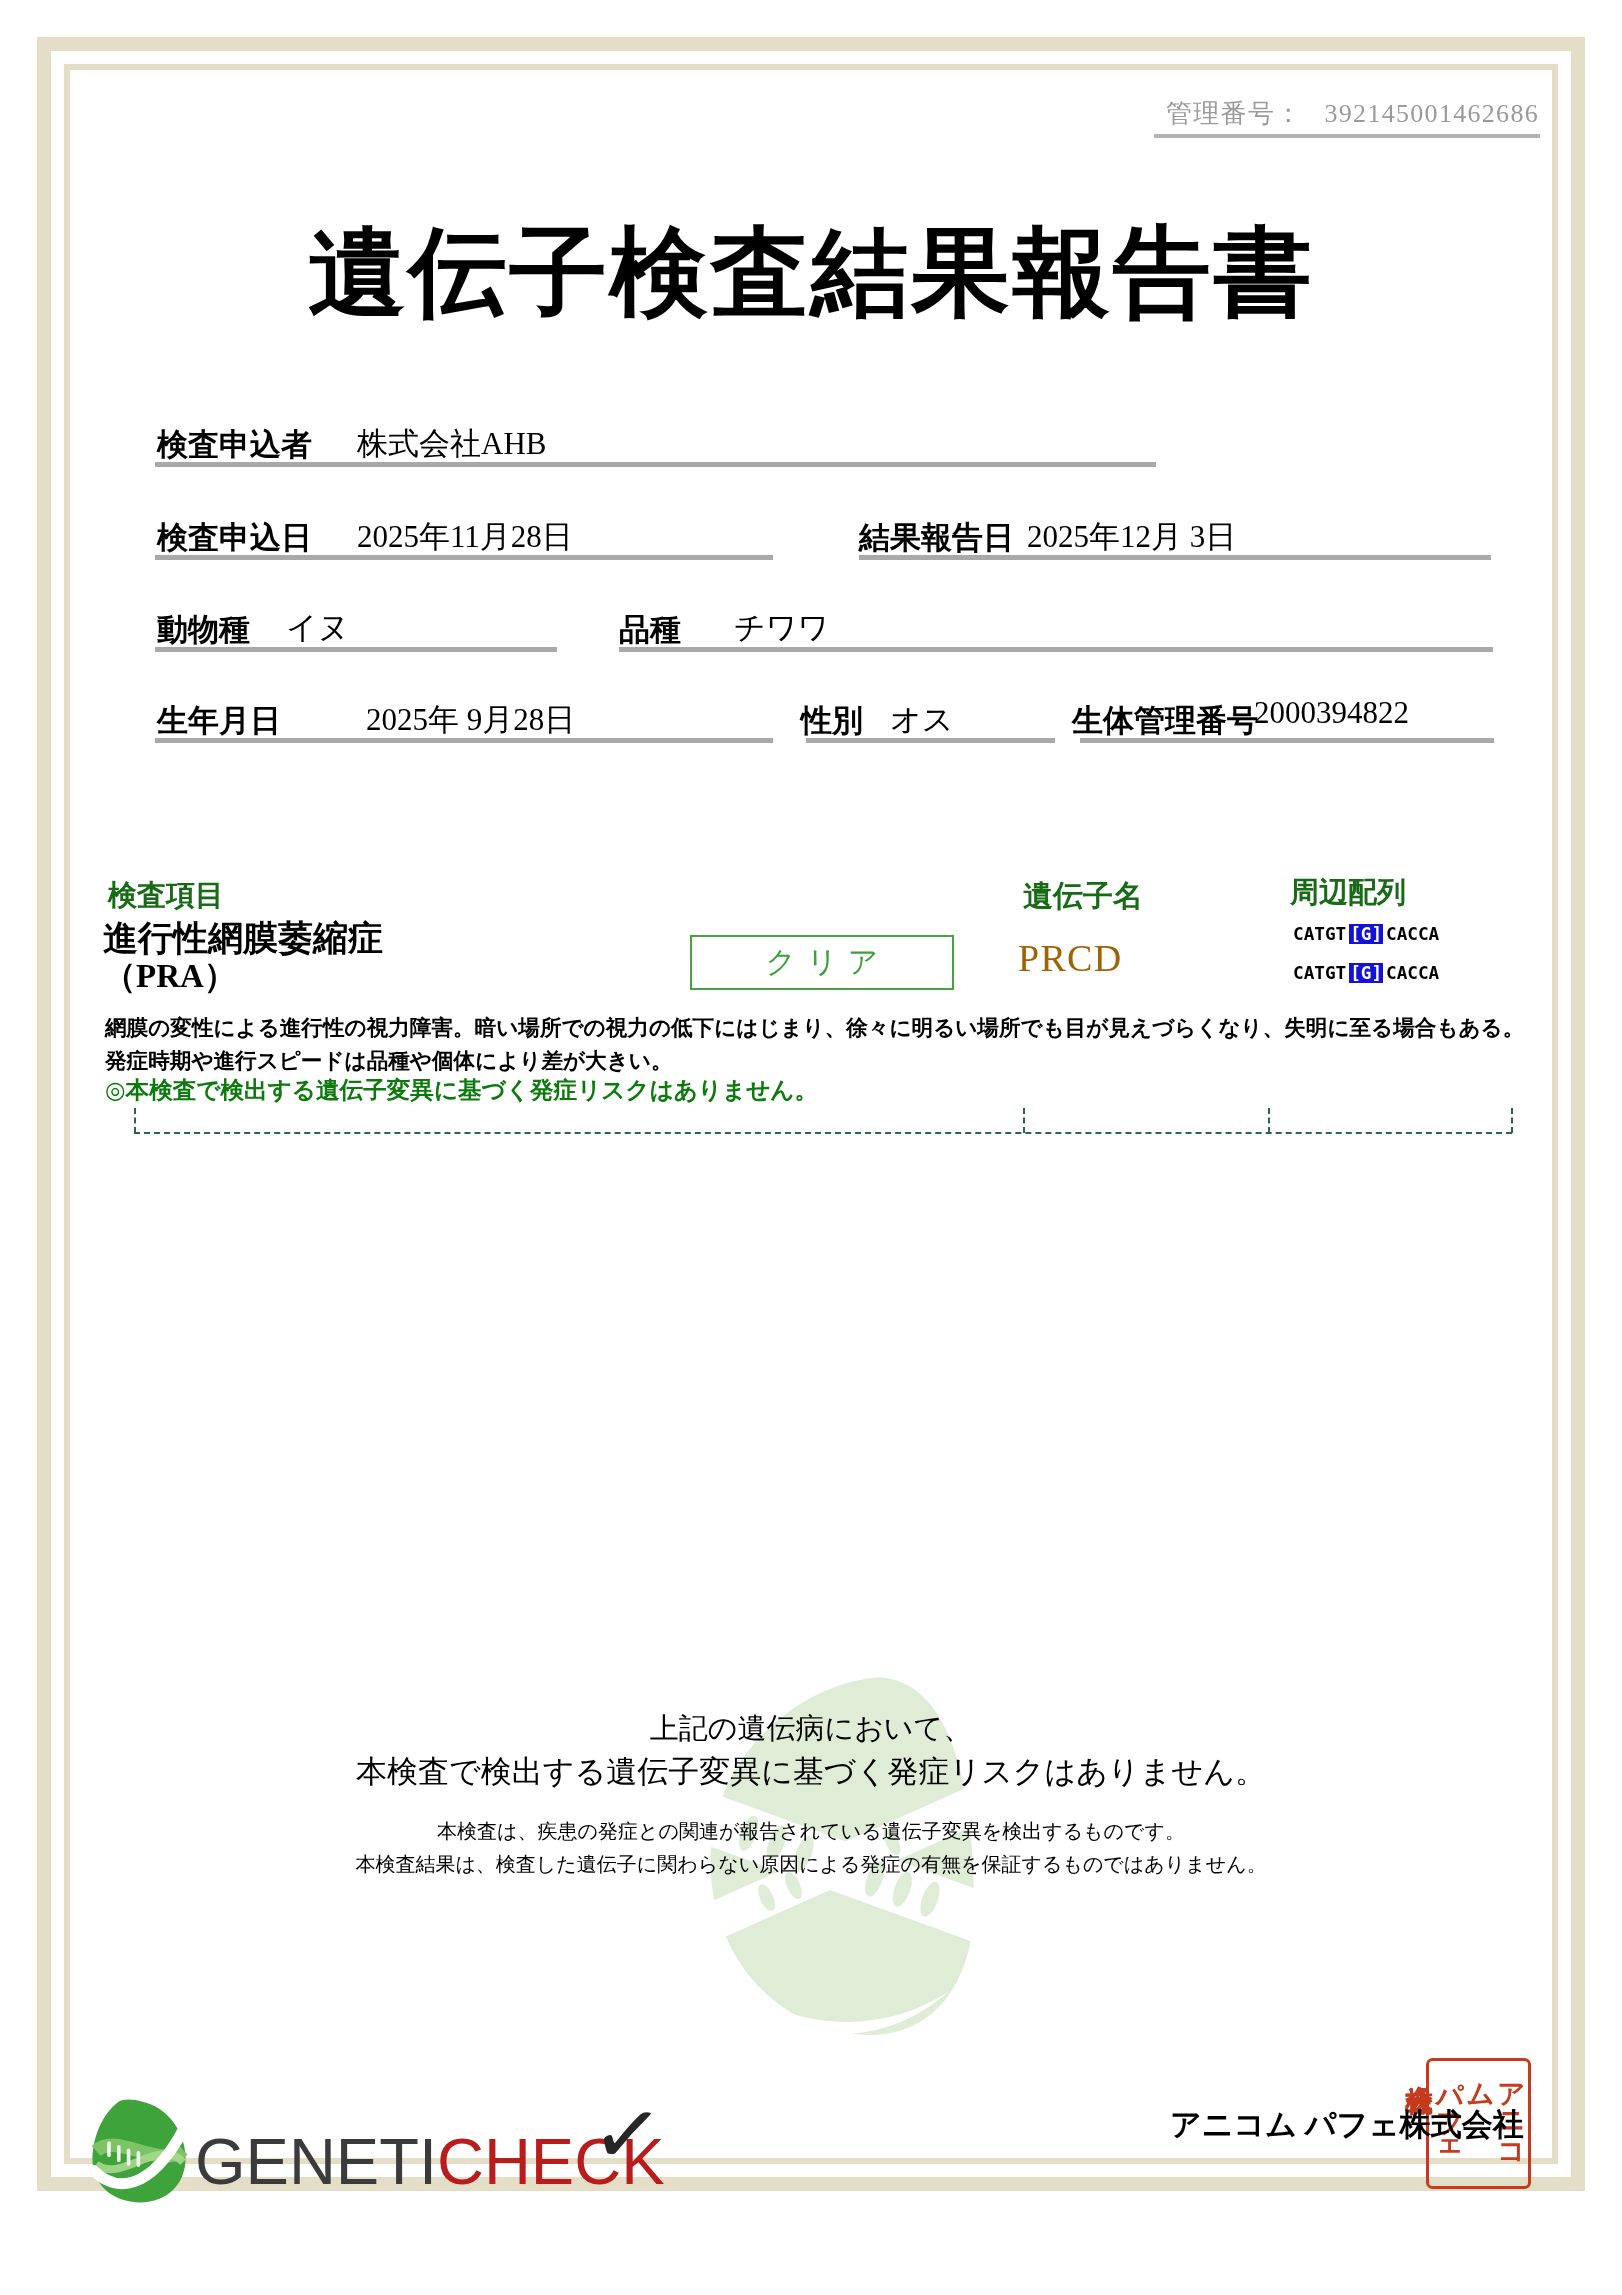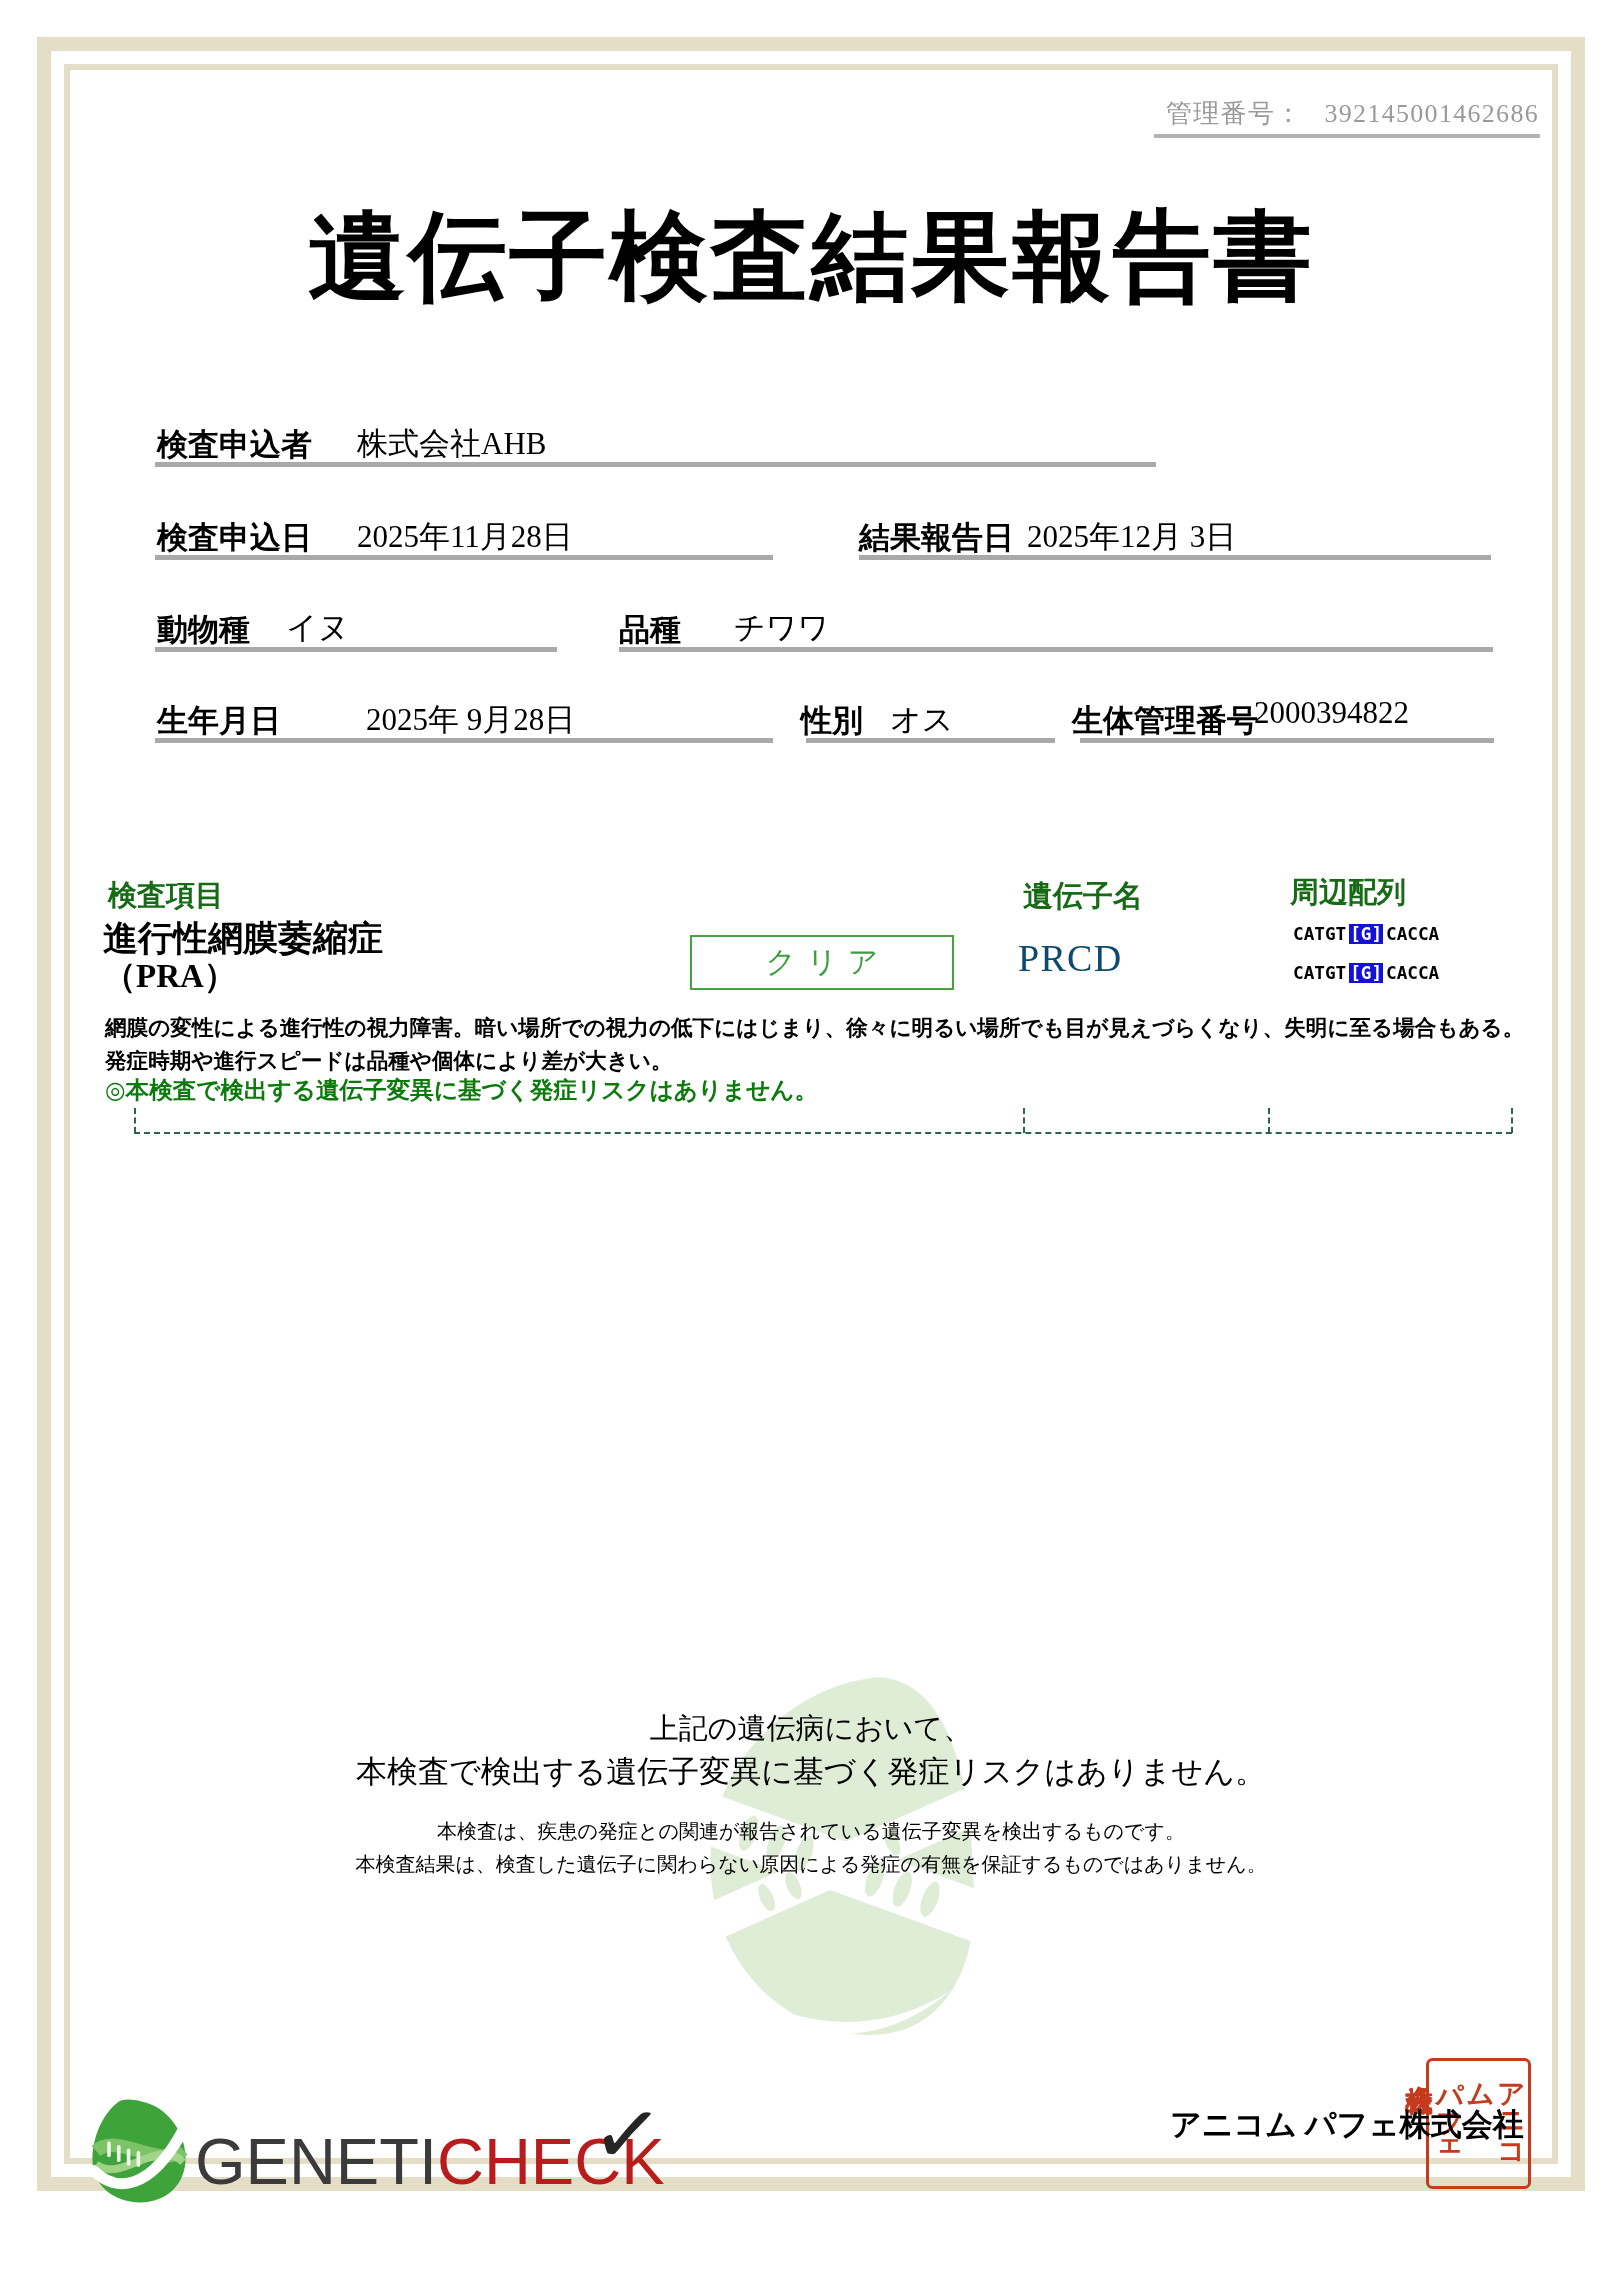--- a/index.html
+++ b/index.html
@@ -21,21 +21,21 @@
   .lbl{font-size:31px;font-weight:700;color:#000;white-space:nowrap;}
   .val{font-size:31px;font-weight:400;color:#000;white-space:nowrap;}
   .uline{background:#a9a9a9;height:4.6px;}
   
   .green-h{color:#176b17;font-weight:700;font-size:29px;white-space:nowrap;}
   .disease{font-size:35px;font-weight:600;color:#000;white-space:nowrap;}
   .disease-sub{font-size:33px;font-weight:600;color:#000;white-space:nowrap;}
   .result-box{width:260px;height:51px;border:2.6px solid #47a33f;display:flex;
               align-items:center;justify-content:center;}
   .result-box span{color:#3f9e3f;font-size:30px;letter-spacing:10.5px;padding-left:10.5px;}
-  .gene{font-size:38px;letter-spacing:1.3px;color:#0c4a6e;text-align:center;}
+  .gene{font-size:38px;letter-spacing:1.3px;color:#a16207;text-align:center;}
   .seq{font-family:"DejaVu Sans Mono","Liberation Mono",monospace;font-size:17.7px;font-weight:700;
        color:#000;white-space:nowrap;}
   .seq .var{background:#1512d8;color:#ffffff;padding:0 1.3px;margin:0 2.6px;}
   .desc{font-size:21.6px;font-weight:700;color:#000;white-space:nowrap;}
   .risk{font-size:23.6px;font-weight:700;color:#0d7a0d;white-space:nowrap;}
   .dash-stub{width:0;height:25px;border-left:2px dashed #2b6450;}
   .dash-line{border-top:2px dashed #2b6450;height:0;}
   
   .sumwrap{left:0;width:1622px;text-align:center;font-family:"Liberation Sans","DejaVu Sans",sans-serif;color:#000;}
   .sum1{font-size:29px;}
@@ -85,21 +85,21 @@
       </g>
       <path d="M70,470 C160,545 300,560 410,488 C300,585 150,570 70,470 Z" fill="#ffffff"></path>
     </svg>
   </div>
 
   <div class="abs mgmt z1" style="right:83px;top:96px;">
     <span>管理番号：</span><span class="num">392145001462686</span>
   </div>
   <div class="abs mgmt-line z1" style="left:1154px;top:134px;width:386px;"></div>
 
-  <div class="abs title z1" style="left:0;top:192px;">遺伝子検査結果報告書</div>
+  <div class="abs title z1" style="left:0;top:208px;">遺伝子検査結果報告書</div>
 
   <div class="abs lbl z1" style="left:157px;top:424px;">検査申込者</div>
   <div class="abs val z1" style="left:357px;top:423px;">株式会社AHB</div>
   <div class="abs uline z1" style="left:155px;top:462px;width:1001px;"></div>
 
   <div class="abs lbl z1" style="left:157px;top:517px;">検査申込日</div>
   <div class="abs val z1" style="left:357px;top:516px;">2025年11月28日</div>
   <div class="abs uline z1" style="left:155px;top:555px;width:618px;"></div>
   <div class="abs lbl z1" style="left:859px;top:517px;">結果報告日</div>
   <div class="abs val z1" style="left:1027px;top:516px;">2025年12月 3日</div>

